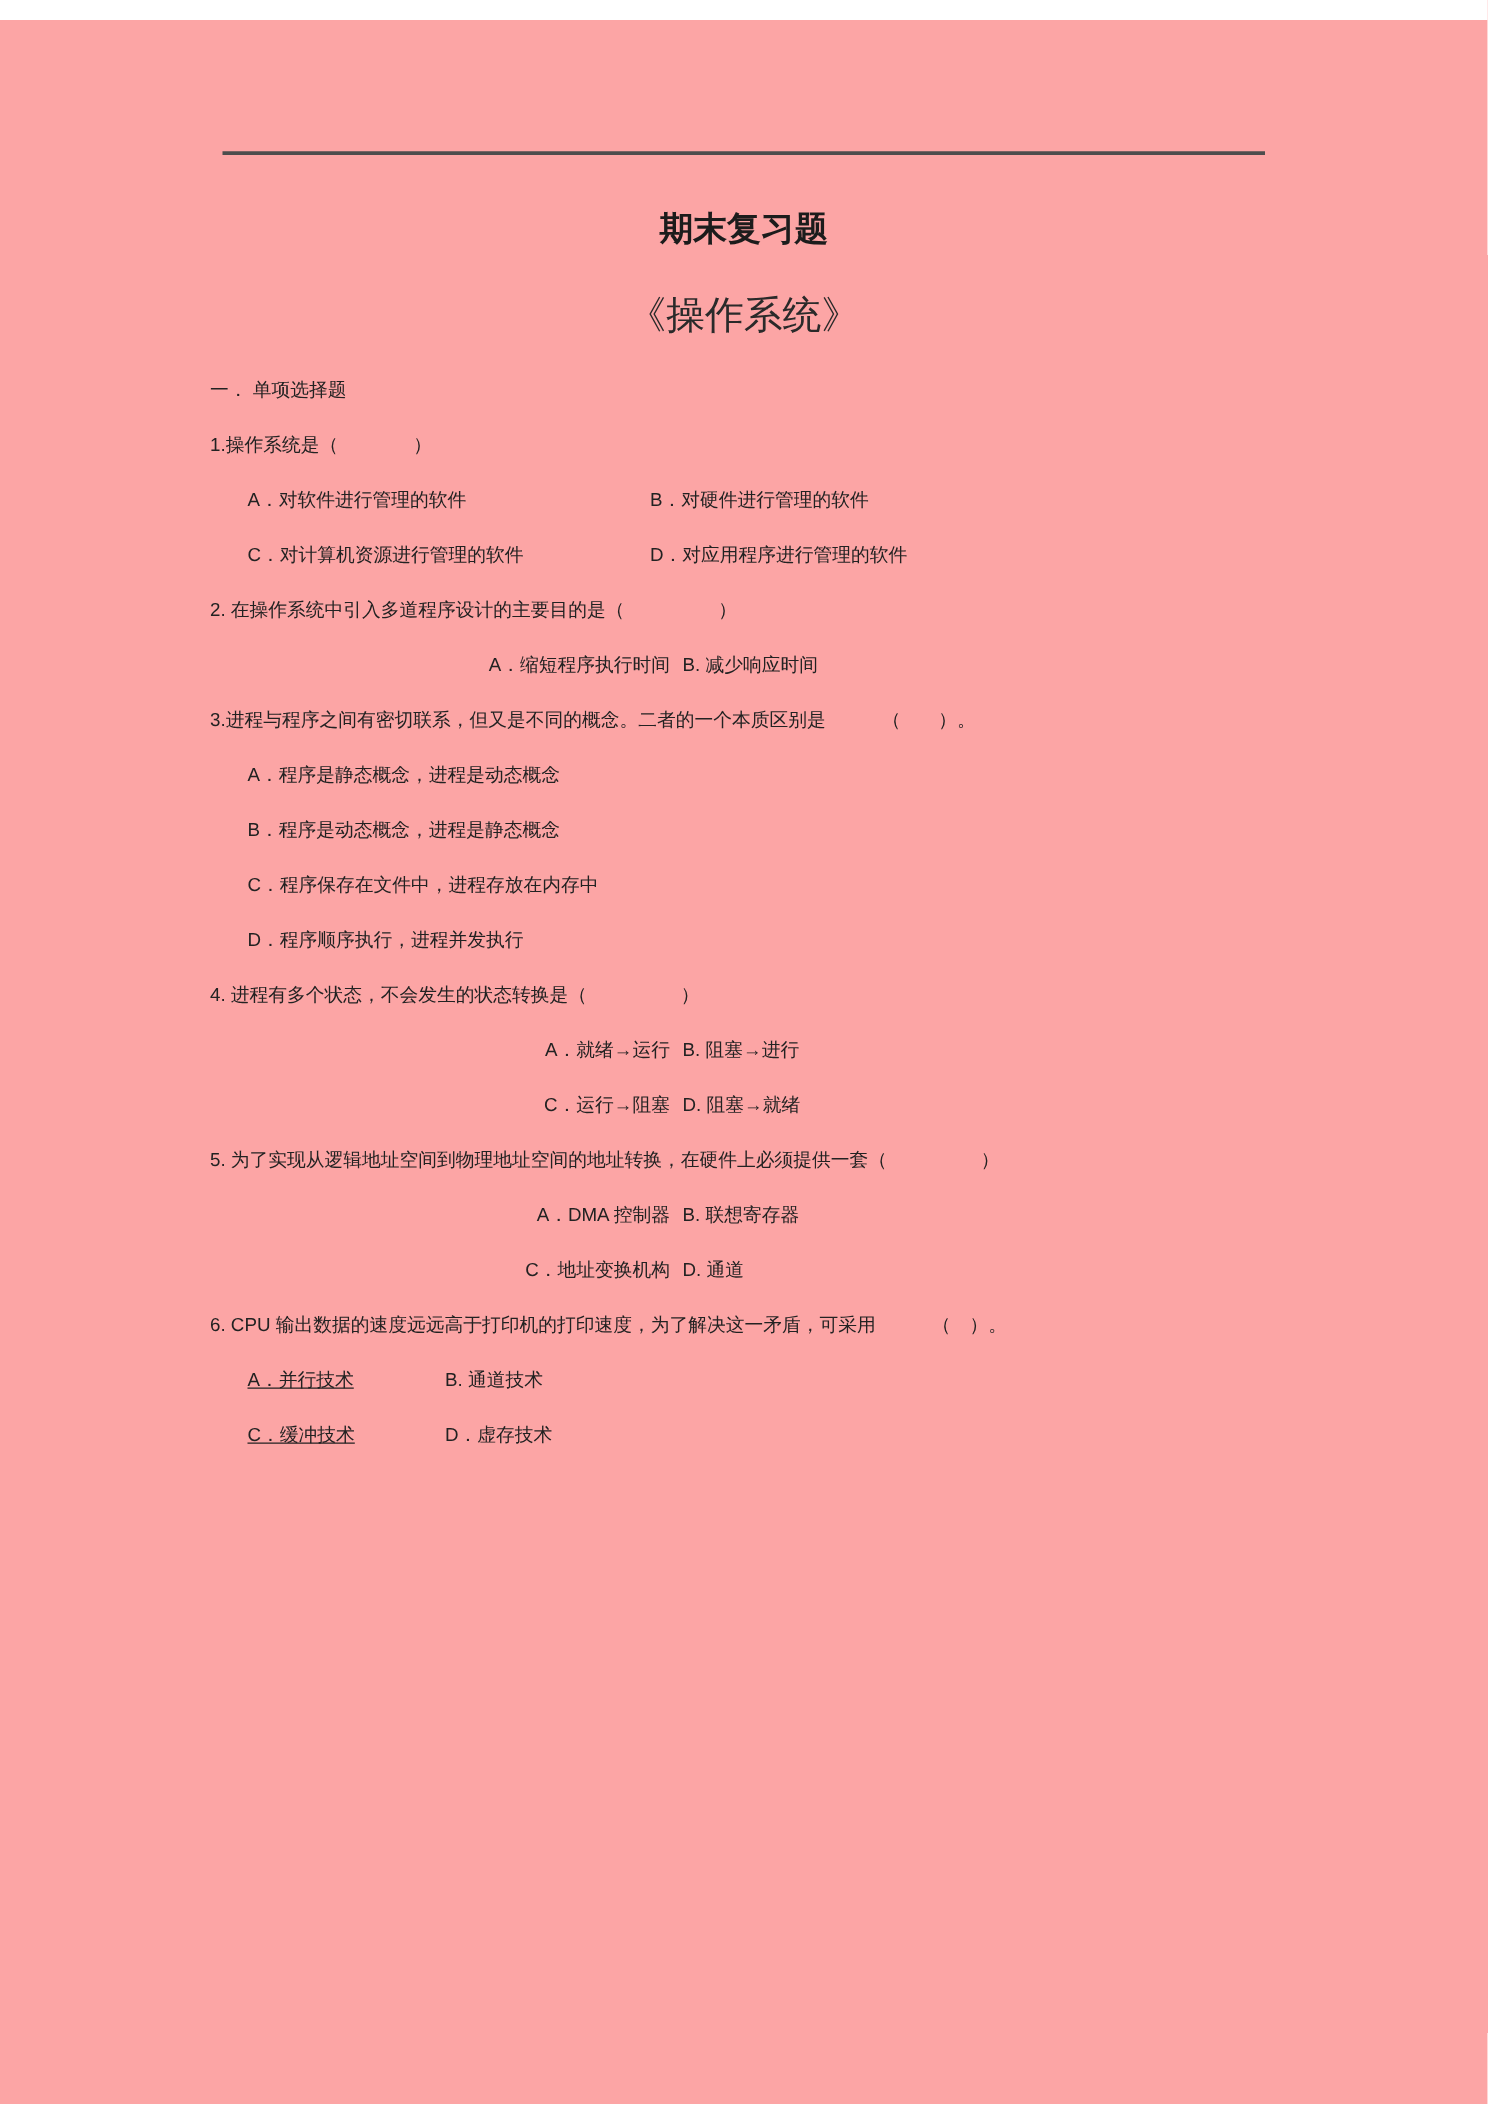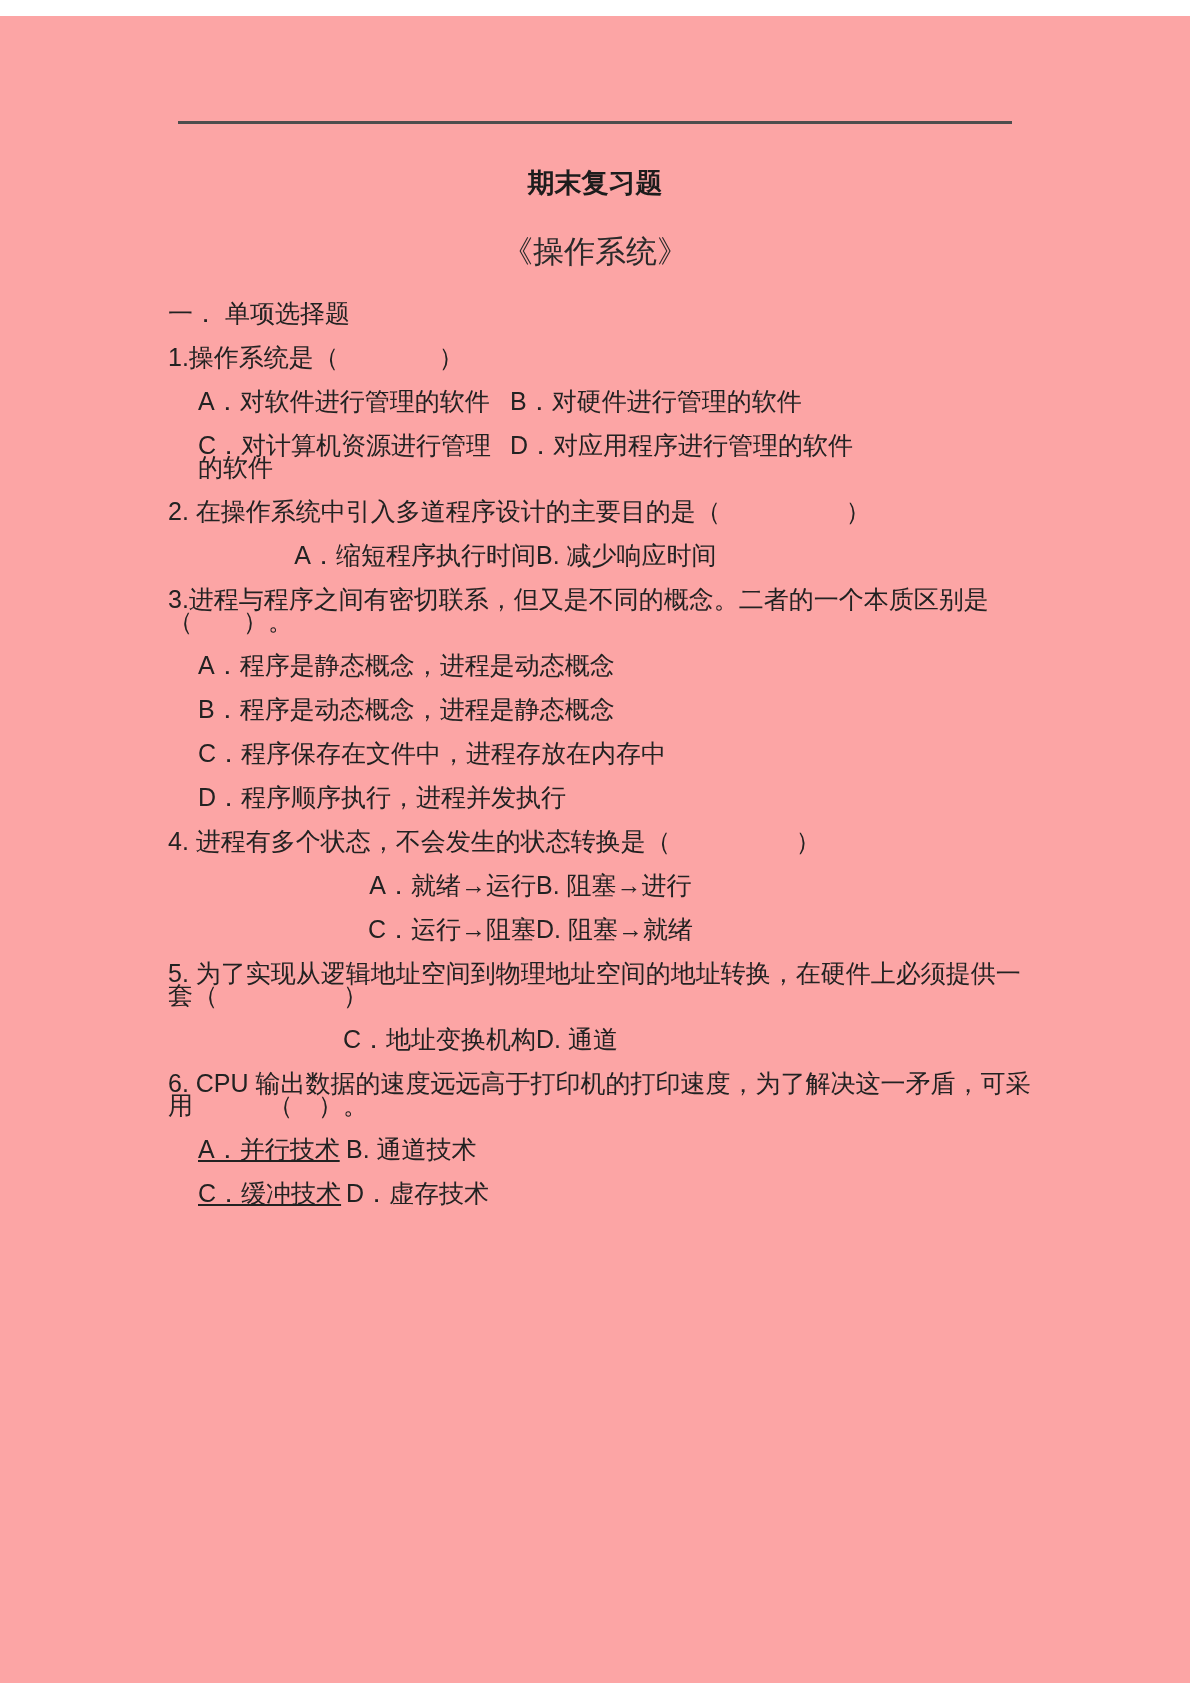--- a/index.html
+++ b/index.html
@@ -36,29 +36,30 @@
     font-size: 31px;
     line-height: 28px;
     font-weight: 400;
     color: #2a2a2a;
     white-space: pre-wrap;
   }
   .body-block {
     margin: 36px 150px 0 168px;
   }
   .para {
-    font-size: 25px;
+    font-size: 15px;
     line-height: 22px;
     margin: 0 0 22px 0;
     color: #222222;
     white-space: pre-wrap;
   }
   .opt-row {
     display: flex;
     padding-left: 30px;
+    gap: 10px;
   }
   .opt { display: inline-block; white-space: pre-wrap; }
   .w1 { width: 312px; flex: 0 0 312px; }
   .w2 { width: 338px; flex: 0 0 338px; text-align: right; }
   .w3 { width: 148px; flex: 0 0 148px; text-decoration: underline; }
 </style>
 </head>
 <body>
 
 <div class="page">
@@ -117,20 +118,24 @@
       </div>
       <div class="para opt-row">
         <span class="opt w2">C．运行→阻塞</span>
         <span class="opt">D. 阻塞→就绪</span>
       </div>
     </section>
 
     <section>
       <p class="para">5. 为了实现从逻辑地址空间到物理地址空间的地址转换，在硬件上必须提供一套（　　　　　）</p>
       <div class="para opt-row">
+        <span class="opt w2">A．DMA 控制器</span>
+        <span class="opt">B. 联想寄存器</span>
+      </div>
+      <div class="para opt-row">
         <span class="opt w2">C．地址变换机构</span>
         <span class="opt">D. 通道</span>
       </div>
     </section>
 
     <section>
       <p class="para">6. CPU 输出数据的速度远远高于打印机的打印速度，为了解决这一矛盾，可采用　　　（　）。</p>
       <div class="para opt-row">
         <span class="opt w3">A．并行技术</span>
         <span class="opt">B. 通道技术</span>

